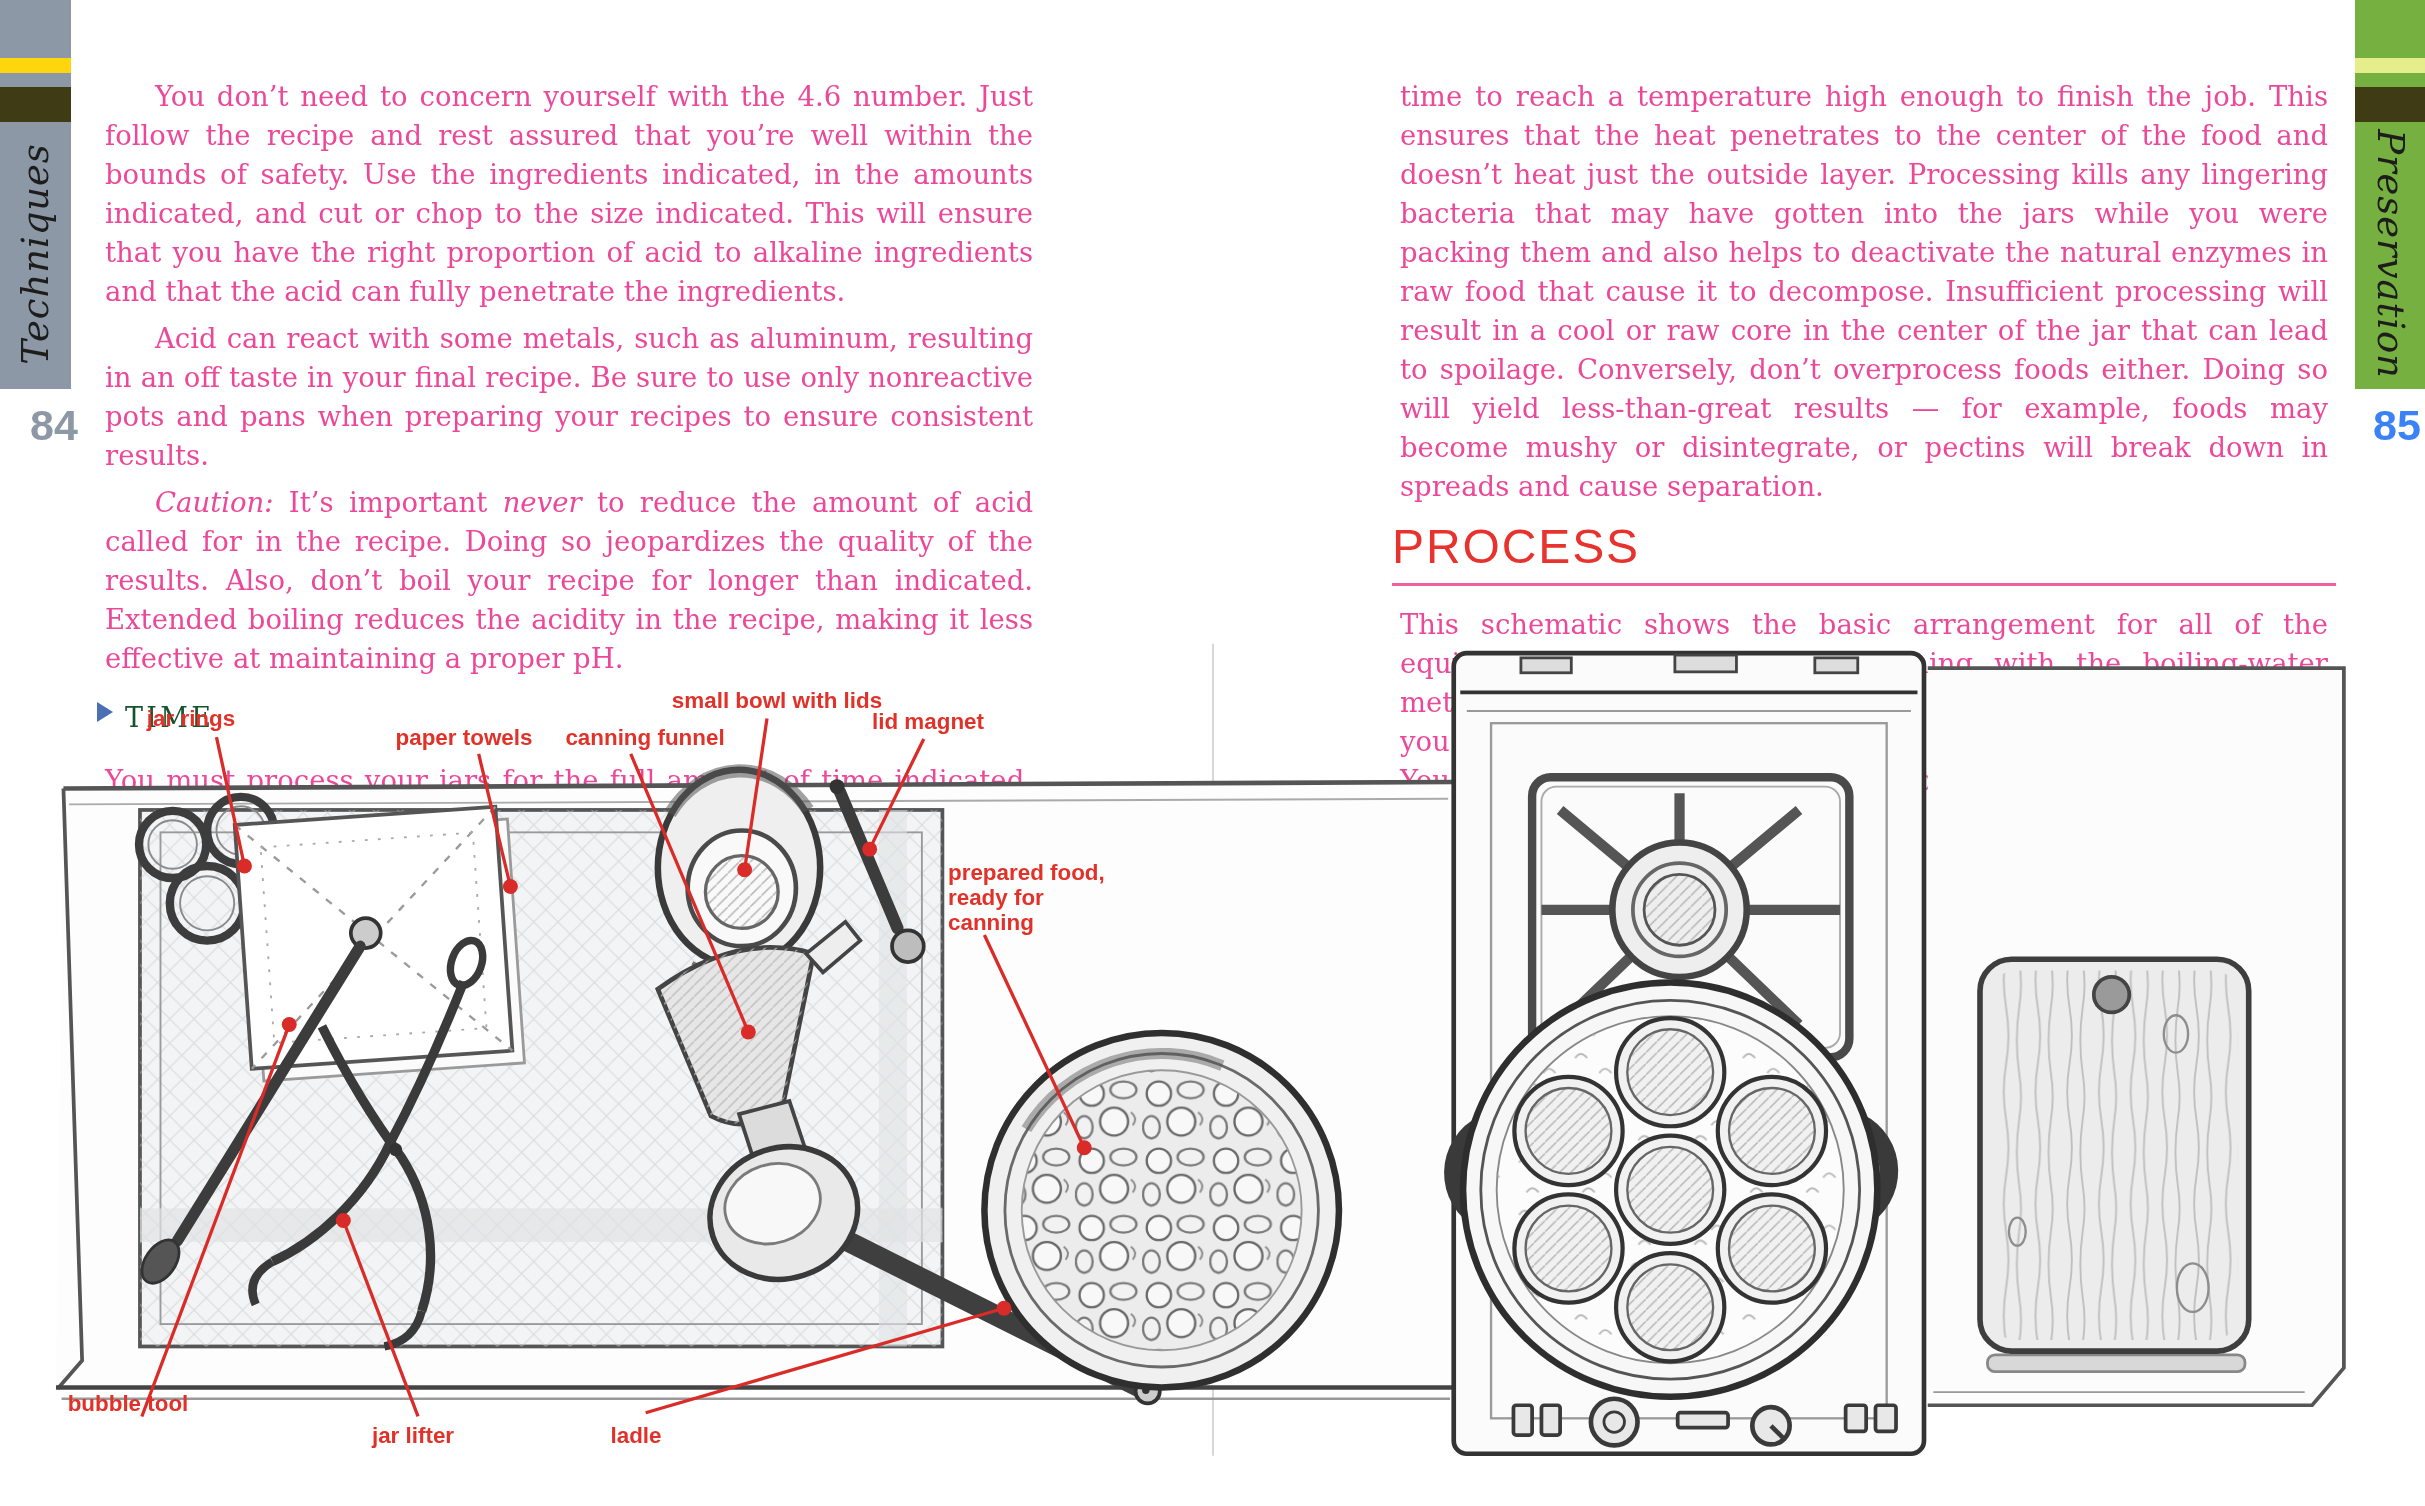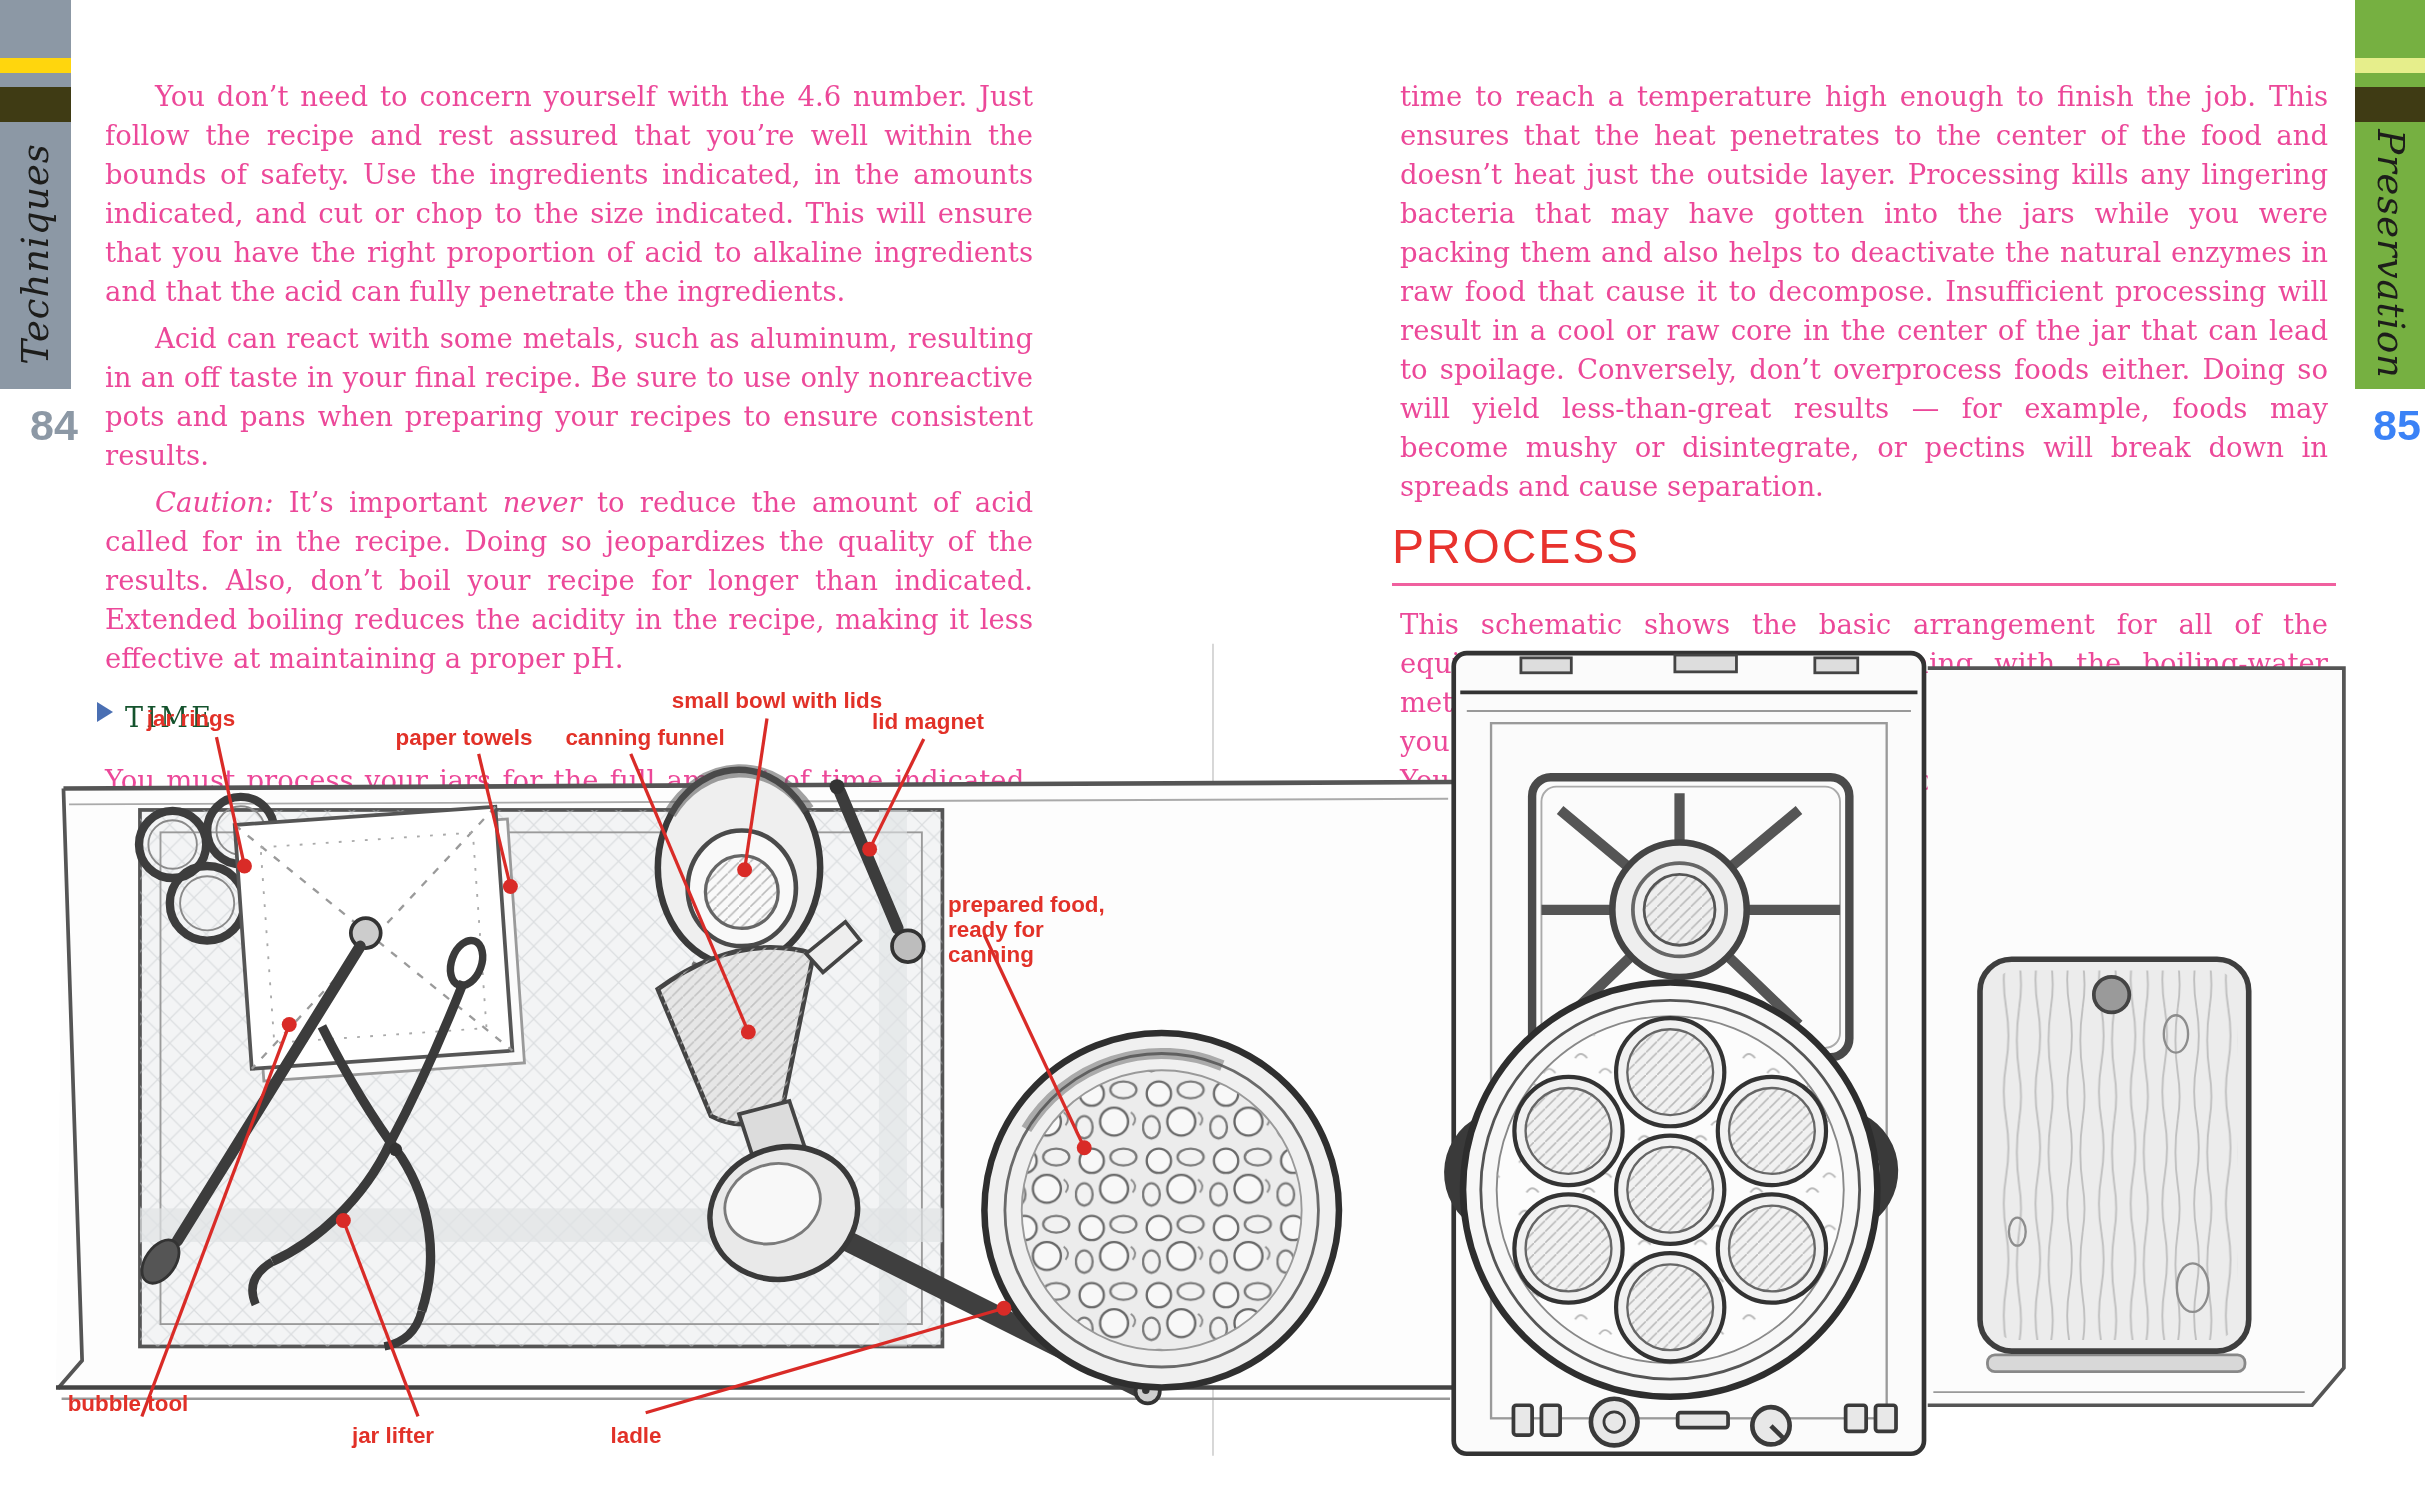--- a/index.html
+++ b/index.html
@@ -35,21 +35,21 @@
            color:#14532d;font-size:27px;letter-spacing:3.3px;}
   .tri{display:inline-block;width:0;height:0;border-left:16px solid #4a6fb3;
        border-top:10.3px solid transparent;border-bottom:10.3px solid transparent;margin-right:12px;}
   .bighead{margin-top:13px;font-family:"Liberation Sans",sans-serif;font-weight:400;
            font-size:48px;letter-spacing:1.9px;color:#e8322d;}
   .rule{margin-top:9.3px;height:2.8px;background:#f0609f;margin-bottom:18.7px;}
 
   
   .ill-label{position:absolute;font-family:"Liberation Sans",sans-serif;font-weight:bold;
              font-size:22.4px;color:#e23128;transform:translate(-50%,-50%);white-space:nowrap;z-index:5;}
-  .ill-label.multiline{transform:none;white-space:pre-line;line-height:25px;text-align:left;margin-top:32px;}
+  .ill-label.multiline{transform:none;white-space:pre-line;line-height:25px;text-align:left;}
   svg#ill{position:absolute;left:0;top:0;z-index:1;}
 </style>
 </head>
 <body>
 
 <div id="spread">
 
   <div class="tab" id="tab-left">
     <div class="stripe y1"></div>
     <div class="stripe y2"></div>
@@ -300,17 +300,17 @@
 
   <div class="ill-label" style="left:191px;top:719px;">jar rings</div>
   <div class="ill-label" style="left:464px;top:738px;">paper towels</div>
   <div class="ill-label" style="left:625px;top:738px;margin-left:20px;">canning funnel</div>
   <div class="ill-label" style="left:777px;top:701px;">small bowl with lids</div>
   <div class="ill-label" style="left:928px;top:722px;">lid magnet</div>
   <div class="ill-label multiline" style="left:948px;top:860px;">prepared food,
 ready for
 canning</div>
   <div class="ill-label" style="left:128px;top:1404px;">bubble tool</div>
-  <div class="ill-label" style="left:393px;top:1436px;">jar lifter</div>
+  <div class="ill-label" style="left:413px;top:1436px;">jar lifter</div>
   <div class="ill-label" style="left:636px;top:1436px;">ladle</div>
 
 </div>
 
 
 </body></html>

